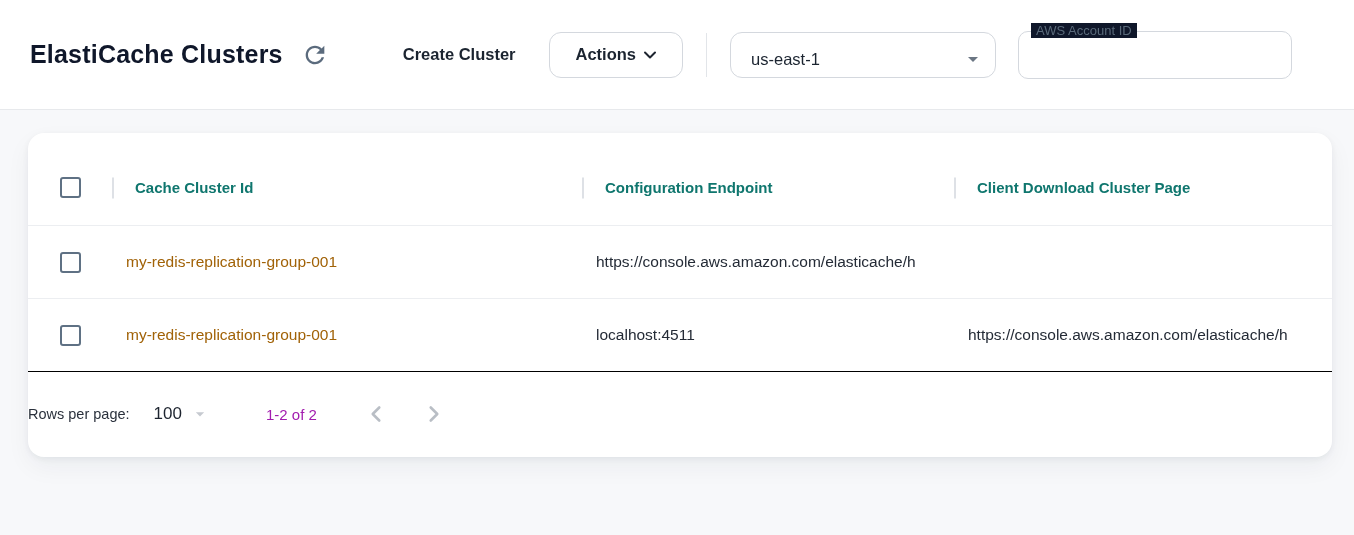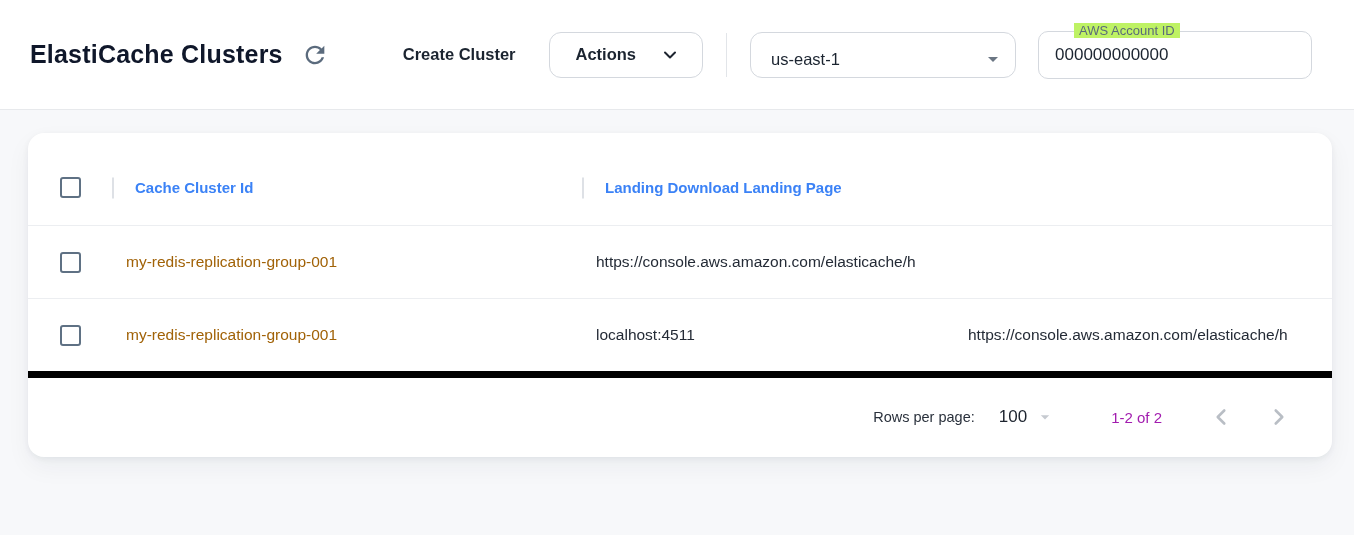--- a/index.html
+++ b/index.html
@@ -42,21 +42,21 @@
     white-space: nowrap;
     text-align: right;
   }
   .actions-btn {
     margin-left: 33px;
     height: 46px;
     padding: 0 22px 0 26px;
     background: #ffffff;
     border: 1px solid #d4d8de;
     border-radius: 12px;
-    display: flex; align-items: center; gap: 24px;
+    display: flex; align-items: center; gap: 4px;
     font-family: inherit;
     font-size: 16.5px;
     font-weight: 600;
     color: #1b2430;
     cursor: pointer;
     white-space: nowrap;
   }
   .v-divider {
     width: 1px; height: 44px;
     background: #e2e5e9;
@@ -81,26 +81,25 @@
     border: 1px solid #d4d8de;
     border-radius: 10px;
     position: relative;
     display: flex; align-items: center;
     padding: 0 16px;
     background: #fff;
   }
   .account-label {
     position: absolute;
     top: -9px; left: 12px;
-    background: #bef264;
+    background: #0f172a;
     padding: 0 5px;
     font-size: 13px;
     color: #5a6a7a;
     white-space: nowrap;
-    margin-left: 23px;
   }
   .account-input {
     border: none; outline: none; background: transparent;
     font-family: inherit;
     font-size: 17px;
     color: #1b2430;
     width: 100%;
   }
 
   
@@ -119,21 +118,21 @@
   .cell-check { width: 85px; flex: none; display: flex; align-items: center; justify-content: center; }
   .c1 { width: 470px; flex: none; }
   .c2 { width: 372px; flex: none; }
   .c3 { flex: 1; min-width: 0; }
   .th {
     display: flex; align-items: center;
     position: relative;
     padding-left: 22px;
     font-size: 15px;
     font-weight: 700;
-    color: #3b82f6;
+    color: #0f766e;
     white-space: nowrap;
   }
   .th .sep {
     position: absolute; left: -1px; top: 50%;
     transform: translateY(-50%);
     width: 2px; height: 21px;
     background: #dee1e6;
   }
   .td {
     display: flex; align-items: center;
@@ -148,22 +147,22 @@
     width: 21px; height: 21px;
     border: 2.5px solid #5f7184;
     border-radius: 3px;
     background: #fff;
     cursor: pointer;
   }
 
   
   .tfoot {
     height: 85px;
-    border-top: 7px solid #000000;
-    display: flex; align-items: center; justify-content: flex-end;
+    border-top: 1px solid #000000;
+    display: flex; align-items: center; 
     padding-right: 36px;
   }
   .rpp-label { font-size: 14.5px; color: #2a313c; }
   .rpp-select {
     display: flex; align-items: center;
     margin-left: 24px;
     cursor: pointer;
   }
   .rpp-value { font-size: 17px; color: #1d242f; }
   .rpp-arrow { margin-left: 8px; display: flex; }
@@ -208,37 +207,40 @@
     <span class="grow"></span>
     <span style="display:flex">
       <svg width="24" height="24" viewBox="0 0 24 24" fill="#6b7683">
           <path d="M7 10l5 5 5-5z"></path>
         </svg>
     </span>
   </div>
 
   <div class="account-field">
     <span class="account-label">AWS Account ID</span>
-    <input class="account-input" type="text" value="000000000000" style="">
   </div>
 </header>
 
 <main class="card">
 
   <div class="thead">
     <div class="cell-check">
       <div class="checkbox"></div>
     </div>
     <div class="th c1">
       <span class="sep"></span>
       <span>Cache Cluster Id</span>
     </div>
+    <div class="th c2">
+      <span class="sep"></span>
+      <span>Configuration Endpoint</span>
+    </div>
     <div class="th c3">
       <span class="sep"></span>
-      <span>Landing Download Landing Page</span>
+      <span>Client Download Cluster Page</span>
     </div>
   </div>
 
   <div class="trow">
     <div class="cell-check">
       <div class="checkbox"></div>
     </div>
     <div class="td c1">
       <a class="link">my-redis-replication-group-001</a>
     </div>

